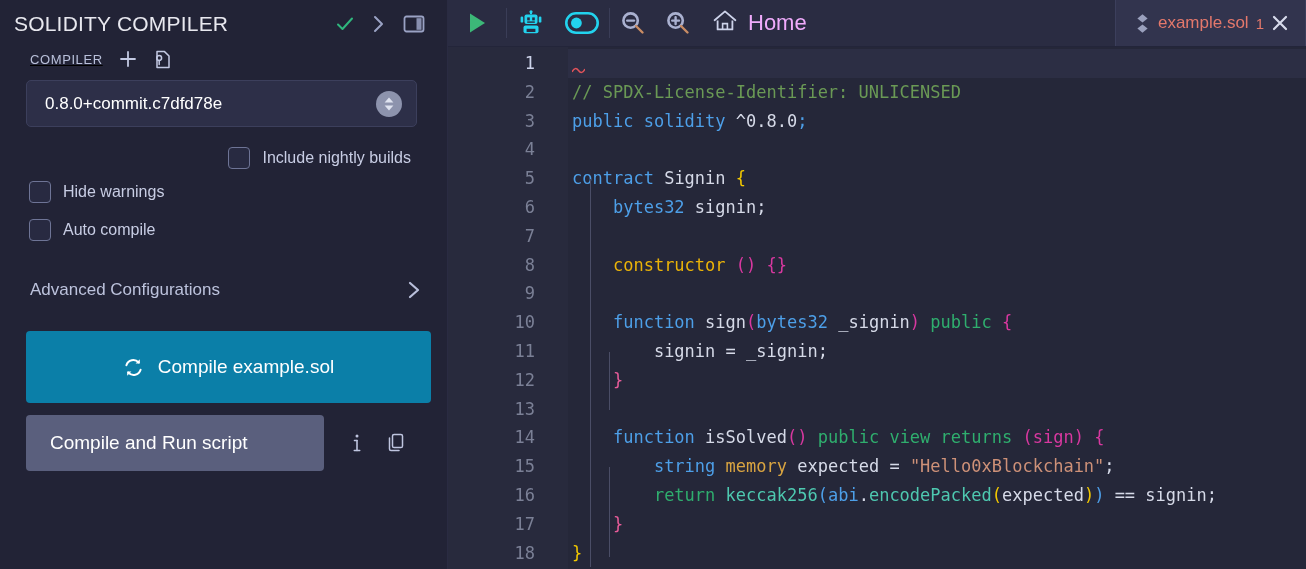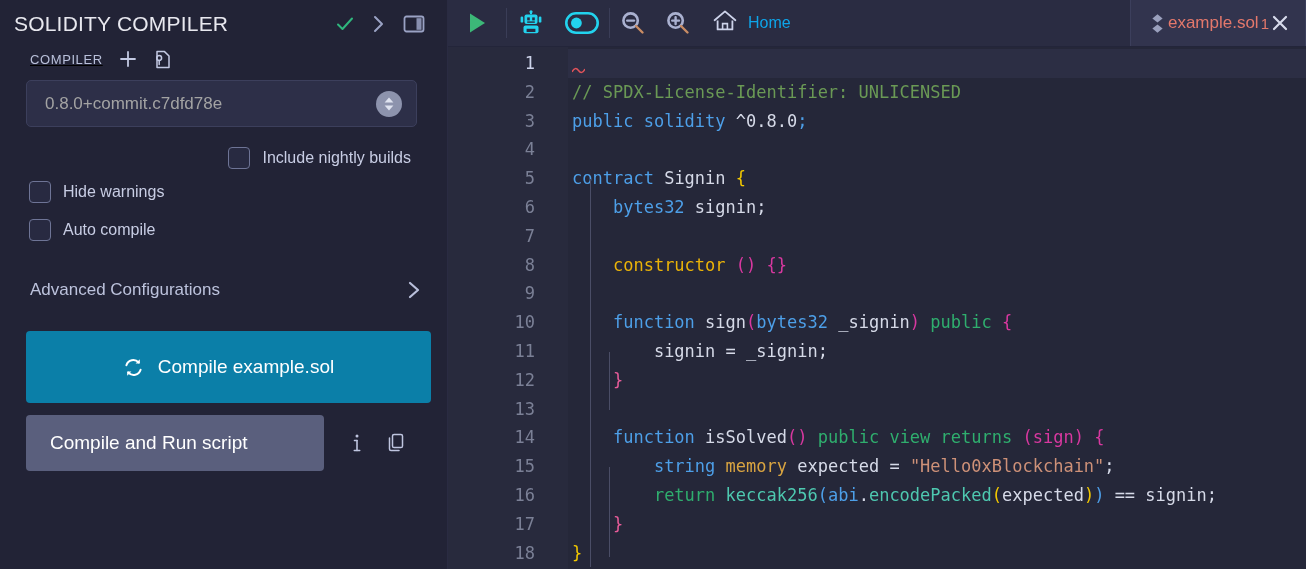--- a/index.html
+++ b/index.html
@@ -46,21 +46,21 @@
   .select-wrap {
     margin: 6px 30px 0 26px;
     height: 47px;
     background: #2d2f48;
     border: 1px solid #3c3f5c;
     border-radius: 5px;
     display: flex; align-items: center;
     padding: 0 14px 0 18px;
     position: relative;
   }
-  .select-value { font-size: 17px; color: #a3a3a3; }
+  .select-value { font-size: 17px; color: #ffffff; }
   .stepper {
     margin-left: auto;
     width: 26px; height: 26px; border-radius: 50%;
     background: #8d93ad;
     display: flex; align-items: center; justify-content: center;
   }
 
   .cb-row { display: flex; align-items: center; gap: 12px; }
   .cb-row.nightly { justify-content: flex-end; padding-right: 36px; margin-top: 20px; }
   .cb-row.left { padding-left: 29px; margin-top: 16px; }
@@ -121,24 +121,24 @@
   .tb-btn {
     display: flex; align-items: center; justify-content: center;
     height: 100%; cursor: pointer;
   }
   #play-btn { width: 58px; }
   #robot-btn { width: 48px; }
   #toggle-btn { width: 54px; }
   #zoomout-btn { width: 46px; }
   #zoomin-btn  { width: 44px; }
   #home-btn { display: flex; align-items: center; gap: 10px; padding: 0 18px 0 12px; height:100%; cursor:pointer;}
-  .home-label { font-size: 16px; color: #0ea5e9; }
+  .home-label { font-size: 22px; color: #f0abfc; }
 
   .tab {
-    display: flex; align-items: center; gap: 2px;
+    display: flex; align-items: center; gap: 7px;
     padding: 0 16px 0 18px;
     height: 100%;
     background: #32344e;
     border-left: 1px solid #3c3f5c;
     border-right: 1px solid #3c3f5c;
     cursor: pointer;
   }
   .tab-name { font-size: 17px; color: #e4786b; }
   .tab-count { font-size: 15px; color: #e4786b; }
   .tab-sol-icon { display:inline-flex; color:#9aa0bd; }

